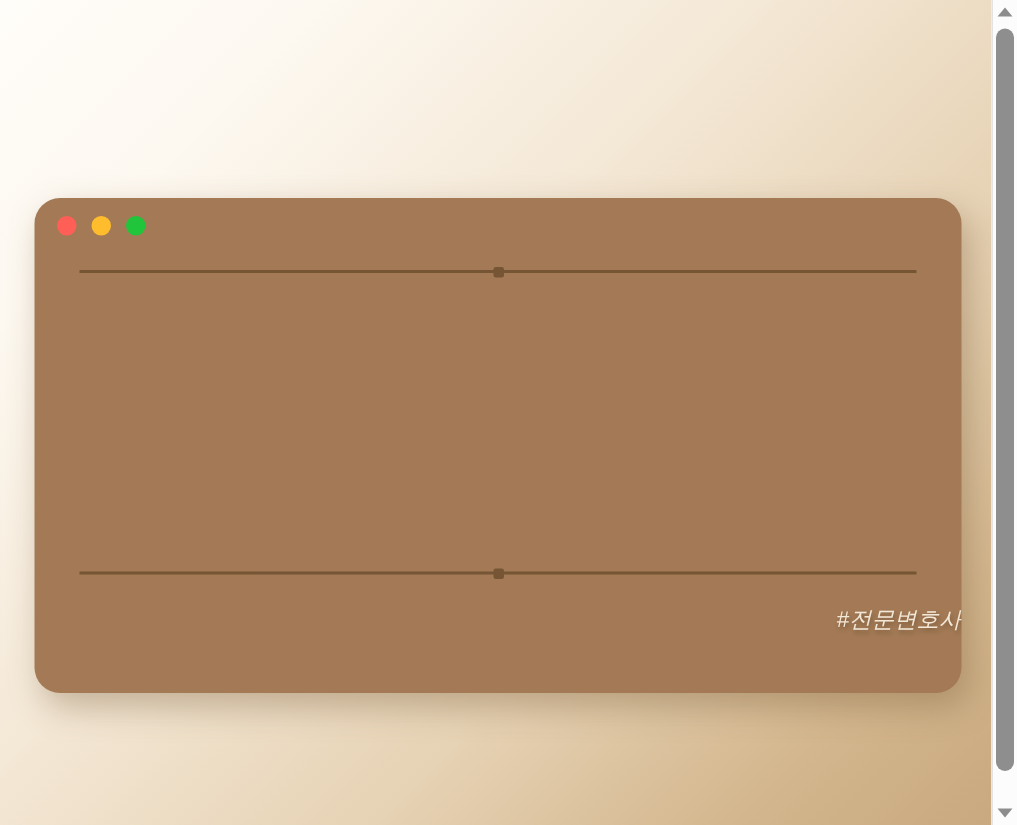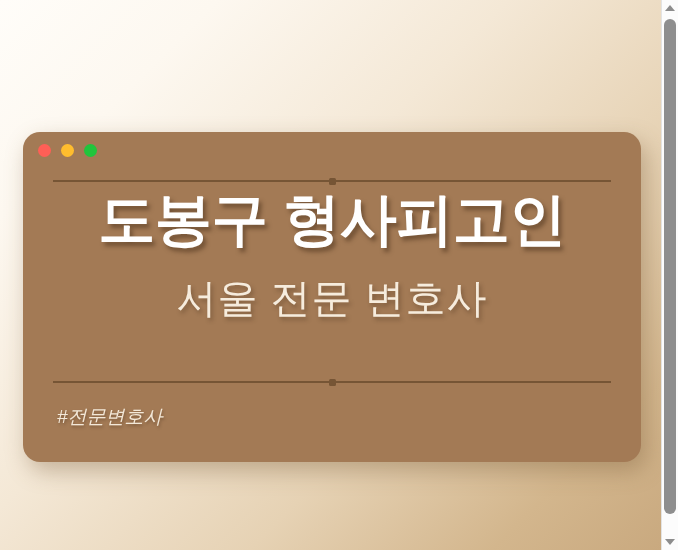--- a/index.html
+++ b/index.html
@@ -124,29 +124,28 @@
     color: #f6ecdd;
     text-shadow: 2px 3px 4px rgba(75, 50, 28, 0.42);
     white-space: nowrap;
   }
 
   #hashtag {
     position: absolute;
     left: 0;
     top: 272px;
     width: 100%;
-    text-align: left;
+    text-align: right;
     font-family: "Liberation Sans", "DejaVu Sans", sans-serif;
-    font-size: 19px;
+    font-size: 15px;
     font-style: italic;
     font-weight: 400;
     color: #f3e8d8;
     text-shadow: 1px 2px 3px rgba(75, 50, 28, 0.45);
     white-space: nowrap;
-    padding-left: 34px;
   }
 
   
   #scrollbar {
     position: absolute;
     right: 0;
     top: 0;
     width: 17px;
     height: 550px;
     background: #fcfcfc;
@@ -195,24 +194,20 @@
       <div id="traffic-lights">
         <span class="dot dot-red"></span>
         <span class="dot dot-yellow"></span>
         <span class="dot dot-green"></span>
       </div>
 
       <div class="divider" id="divider-top">
         <span class="divider-dot"></span>
       </div>
 
-      <div id="headline-block">
-        <h1 id="main-title">도봉구 형사피고인</h1>
-        <h2 id="subtitle">서울 전문 변호사</h2>
-      </div>
 
       <div class="divider" id="divider-bottom">
         <span class="divider-dot"></span>
       </div>
 
       <div id="hashtag">#전문변호사</div>
 
     </div>
 
   </div>

